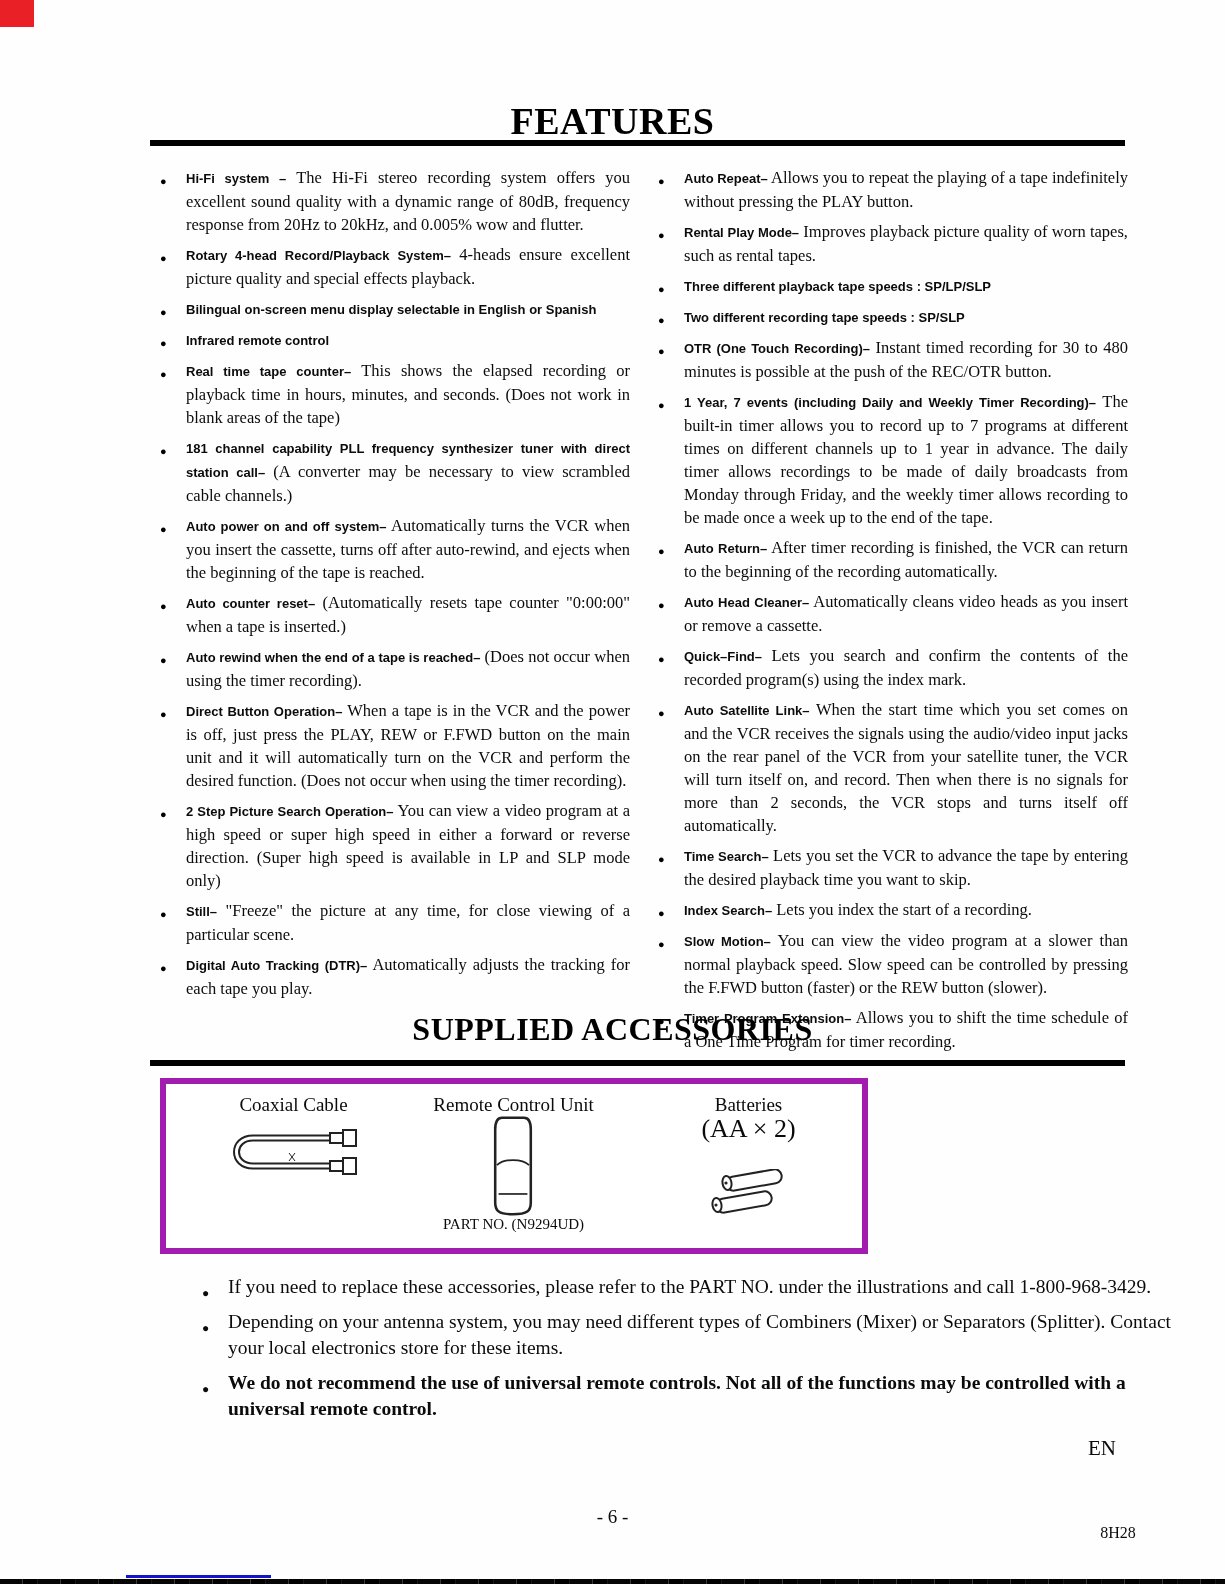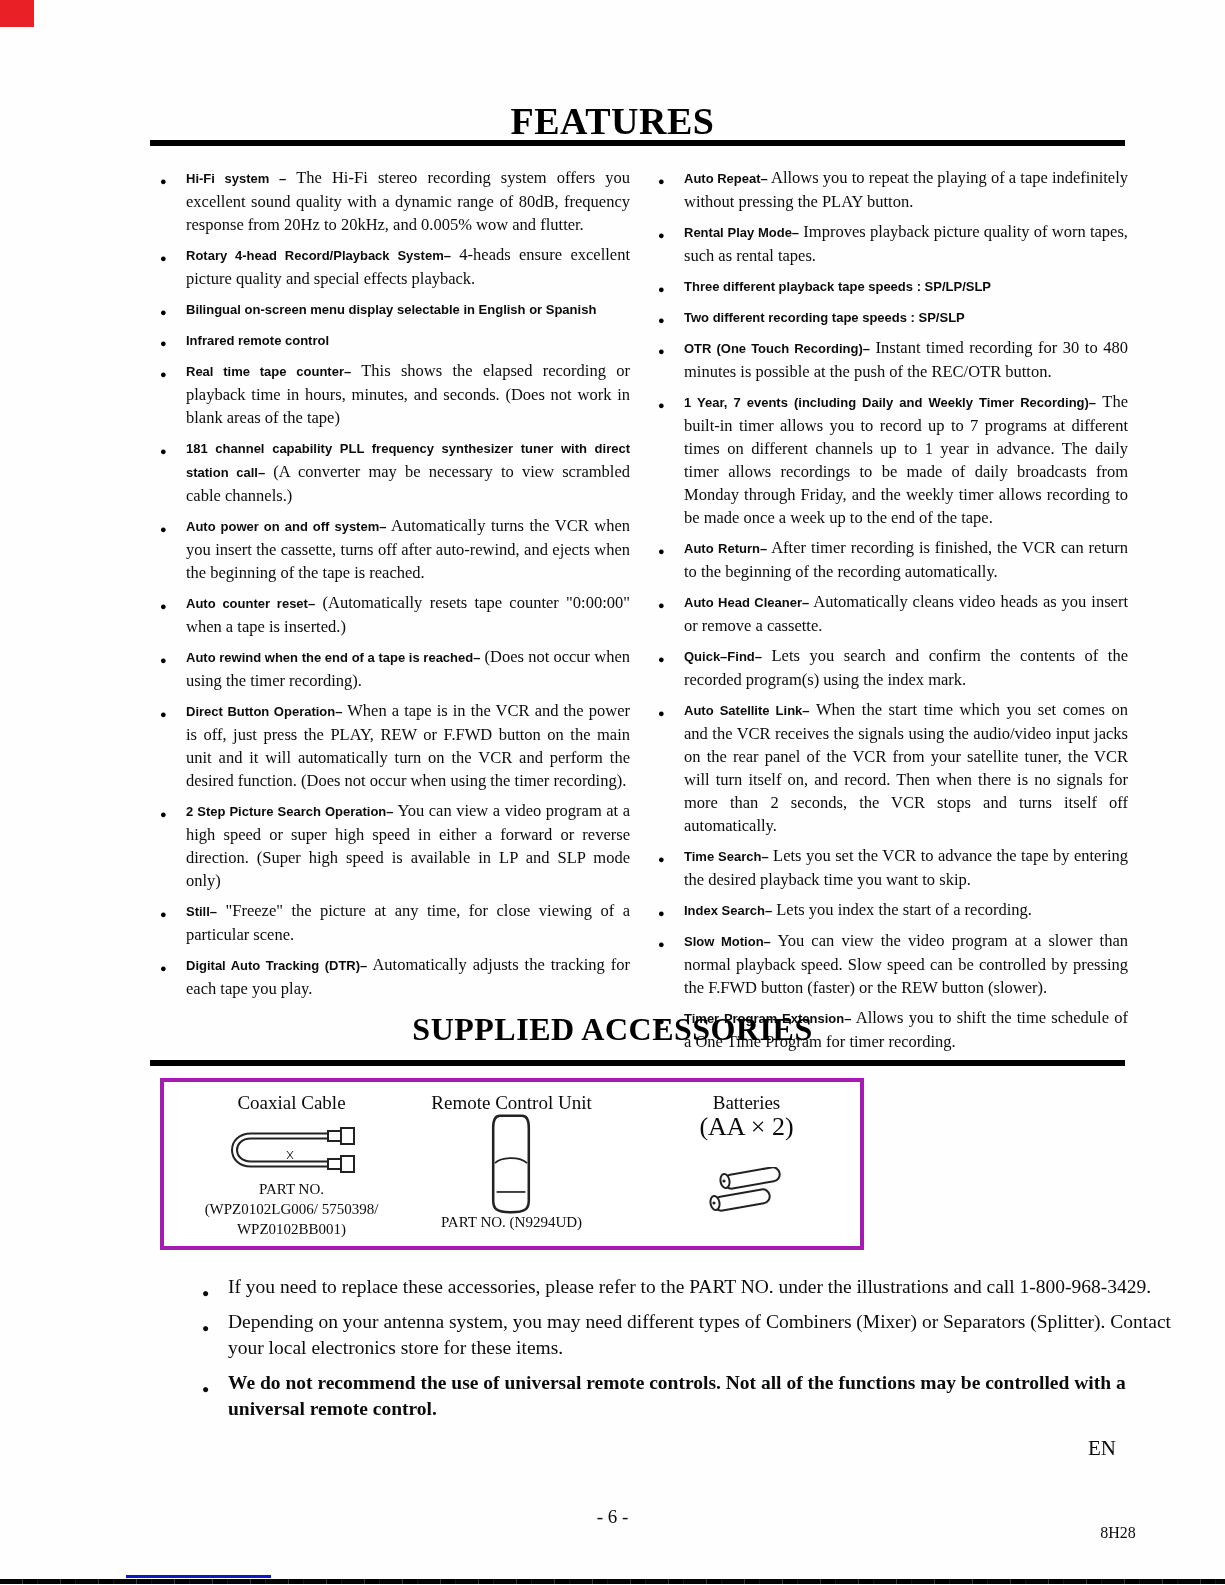--- a/index.html
+++ b/index.html
@@ -11,21 +11,21 @@
   .rule{position:absolute;left:150px;width:975px;height:6px;background:#000;}
   
   #cols{position:absolute;left:158px;top:166px;width:970px;display:flex;gap:26px;}
   .col{width:472px;}
   ul.flist{list-style:none;margin:0;padding:0;}
   li.feat{position:relative;padding-left:28px;margin:0 0 7px 0;text-align:justify;
           font:16.5px/23px "Liberation Serif",serif;}
   li.feat .blt{position:absolute;left:2px;top:4px;font-size:11px;color:#000;}
   .fname{font-family:"Liberation Sans",sans-serif;font-weight:700;font-size:13px;}
   
-  #accbox{position:absolute;left:160px;top:1078px;width:696px;height:164px;border:4px solid #a21caf;background:#fff;}
+  #accbox{position:absolute;left:160px;top:1078px;width:696px;height:164px;border:6px solid #a21caf;background:#fff;}
   .acc-label{position:absolute;text-align:center;font:19px/22px "Liberation Serif",serif;}
   .acc-part{position:absolute;text-align:center;font:15px/20px "Liberation Serif",serif;}
   .acc-art{position:absolute;}
   
   #notes{position:absolute;left:162px;top:1258px;width:992px;}
   li.note{position:relative;list-style:none;padding-left:26px;margin:0 0 9px 0;
           font:19.5px/26px "Liberation Serif",serif;text-align:left;}
   li.note .blt{position:absolute;left:0;top:6px;font-size:12px;}
   li.note.bold{font-weight:700;}
   
@@ -99,25 +99,20 @@
       <svg width="165" height="52" viewBox="0 0 165 52">
         <path d="M120 12 H42 C20 12 20 40 42 40 H120" fill="none" stroke="#222" stroke-width="7"></path>
         <path d="M120 12 H42 C20 12 20 40 42 40 H120" fill="none" stroke="#fff" stroke-width="3"></path>
         <path d="M78 35 l6 -8 m-6 0 l6 8" stroke="#222" stroke-width="1" fill="none"></path>
         <rect x="119" y="7" width="13" height="10" fill="#fff" stroke="#222" stroke-width="2"></rect>
         <rect x="132" y="4" width="13" height="16" fill="#fff" stroke="#222" stroke-width="2"></rect>
         <rect x="119" y="35" width="13" height="10" fill="#fff" stroke="#222" stroke-width="2"></rect>
         <rect x="132" y="32" width="13" height="16" fill="#fff" stroke="#222" stroke-width="2"></rect>
       </svg>
     </div>
-    <div class="acc-part" style="left:10px;top:97px;width:235px;">
-      <div>PART NO.</div>
-      <div>(WPZ0102LG006/ 5750398/</div>
-      <div>WPZ0102BB001)</div>
-    </div>
 
     <div class="acc-label" style="left:255px;top:10px;width:185px;">Remote Control Unit</div>
     <div class="acc-art" style="left:320px;top:32px;">
       <svg width="54" height="100" viewBox="0 0 54 118">
         <path d="M14 2 H40 C46 2 48 8 48 16 V102 C48 112 44 116 27 116 C10 116 6 112 6 102 V16 C6 8 8 2 14 2 Z" fill="#fff" stroke="#222" stroke-width="3"></path>
         <path d="M8 58 C16 50 38 50 46 58" fill="none" stroke="#222" stroke-width="2"></path>
         <path d="M10 92 H44" fill="none" stroke="#222" stroke-width="2"></path>
       </svg>
     </div>
     <div class="acc-part" style="left:245px;top:130px;width:205px;">PART NO. (N9294UD)</div>

